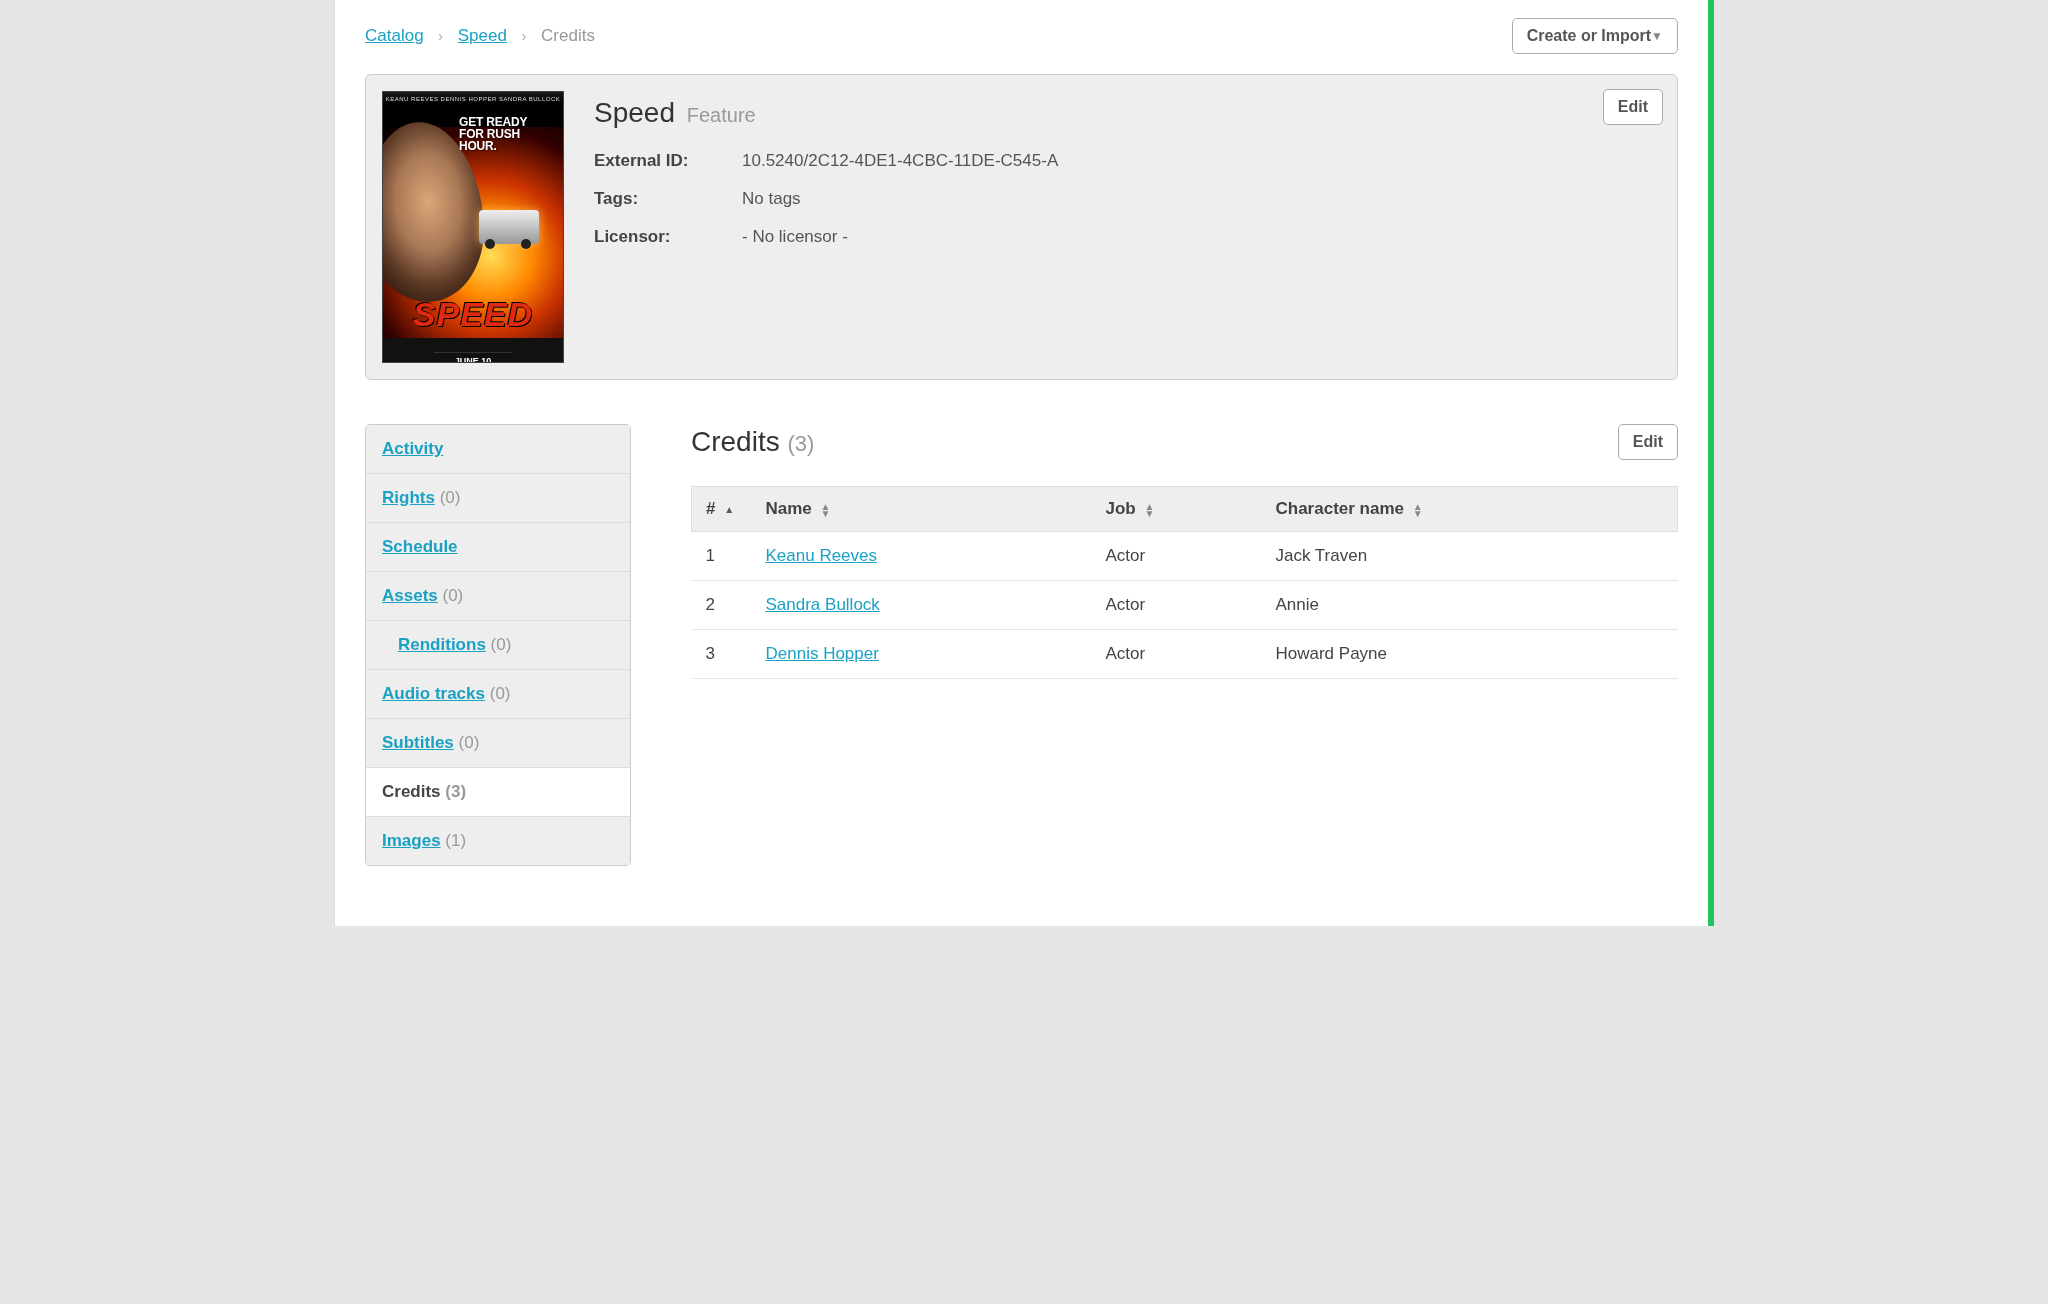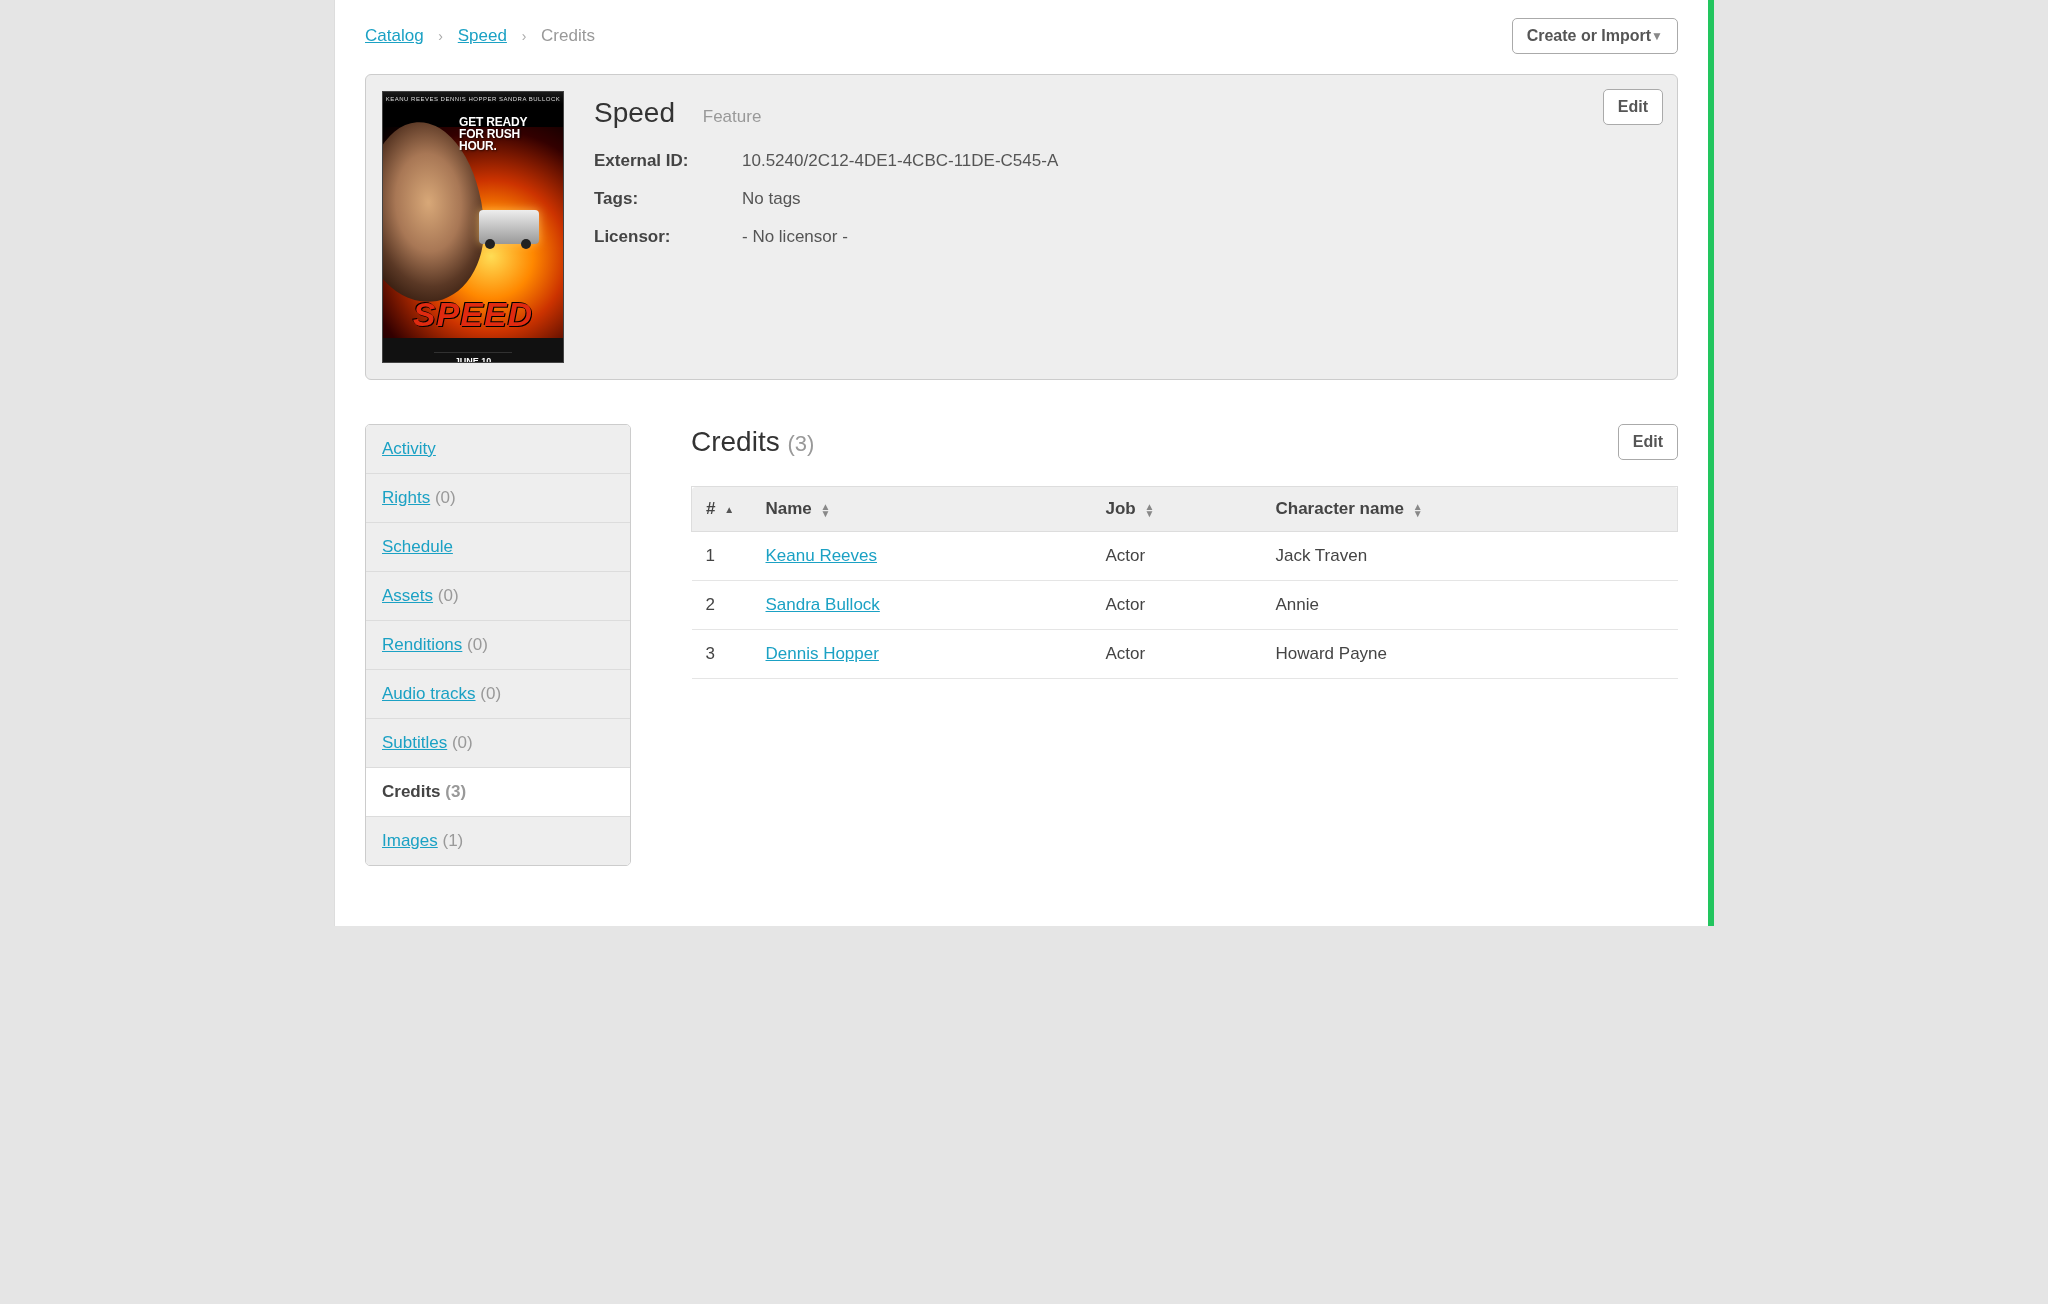--- a/index.html
+++ b/index.html
@@ -158,22 +158,22 @@
   }
   .summary-body { flex: 1; padding-top: 6px; }
   .summary-title {
     font-size: 28px;
     color: #333;
     font-weight: 400;
     margin-bottom: 22px;
   }
   .summary-title .subtype {
     color: #999;
-    font-size: 17px;
-    margin-left: 20px;
+    font-size: 20px;
+    margin-left: 4px;
   }
   .summary-card .edit-btn {
     position: absolute;
     top: 14px;
     right: 14px;
   }
   .meta-row {
     display: flex;
     margin-bottom: 18px;
     font-size: 17px;
@@ -198,25 +198,26 @@
     border-radius: 5px;
     overflow: hidden;
   }
   .side-item {
     padding: 14px 16px;
     border-bottom: 1px solid #dcdcdc;
     background: #eee;
     font-size: 17px;
   }
   .side-item:last-child { border-bottom: none; }
-  .side-item.indent1 { padding-left: 16px; }
+  .side-item.indent1 { padding-left: 32px; }
   .side-item.indent2 { }
   .side-item a {
     color: #1ba1c4;
     text-decoration: underline;
+    font-weight: bold;
   }
   .side-item .count { color: #999; }
   .side-item.active {
     background: #fff;
     font-weight: 700;
     color: #444;
   }
   .main { flex: 1; }
   .main-header {
     display: flex;

